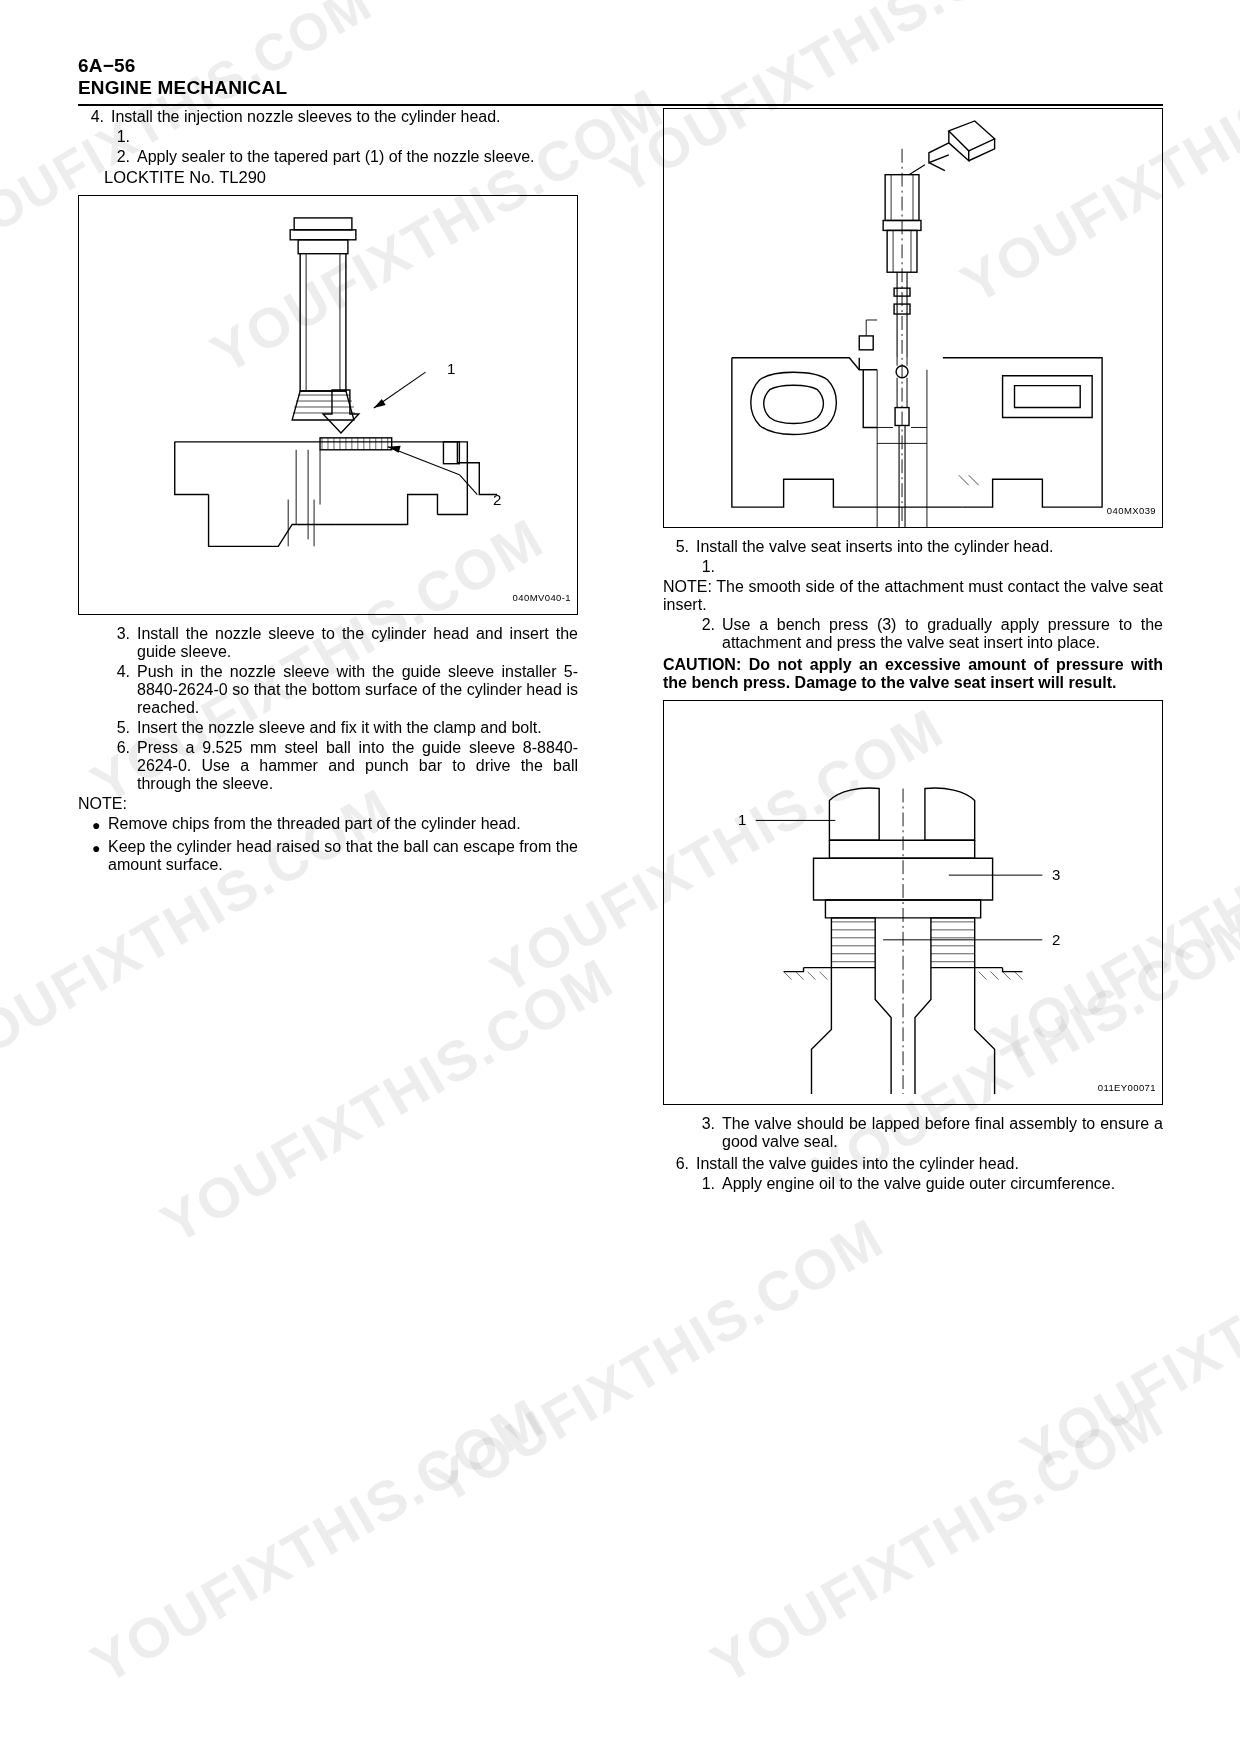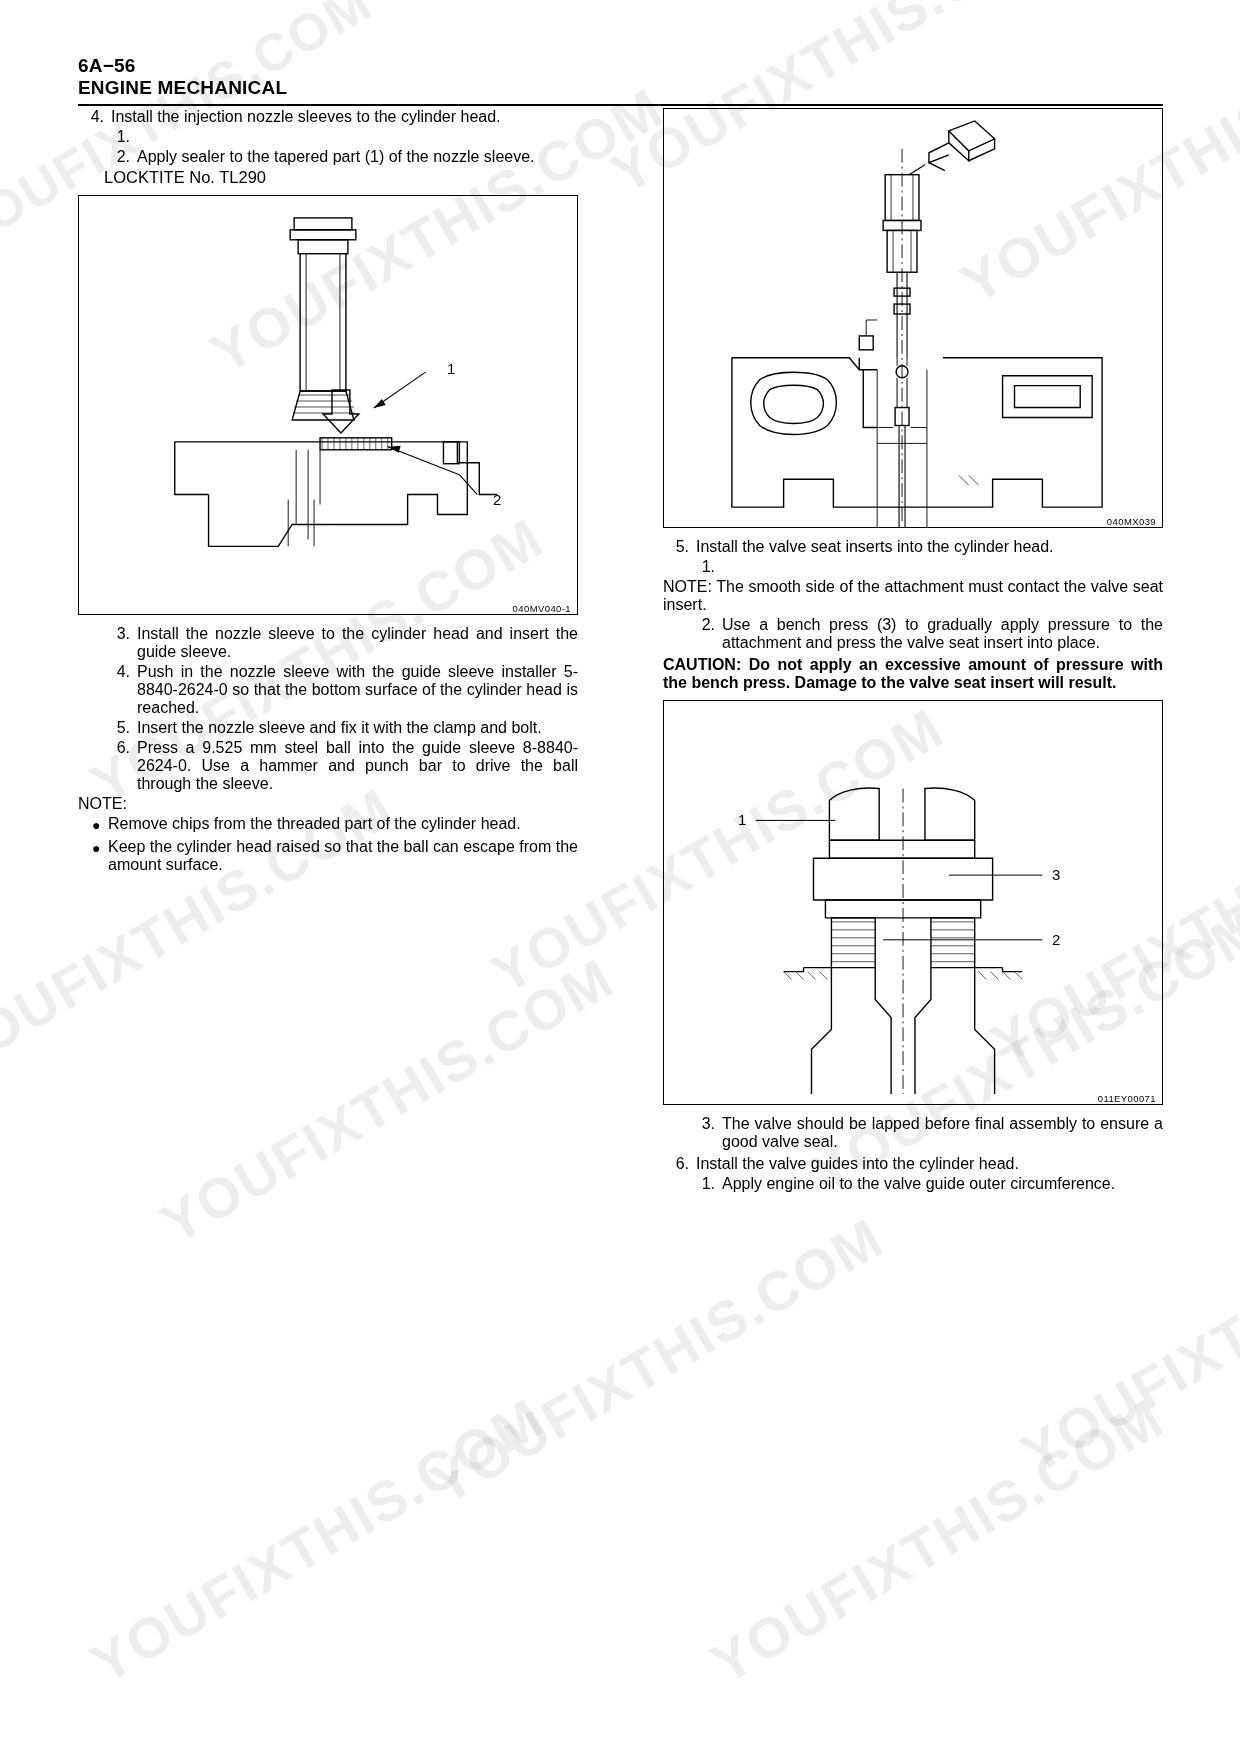--- a/index.html
+++ b/index.html
@@ -141,21 +141,21 @@
   .figure {
     position: relative;
     border: 1.4px solid #000;
     background: transparent;
     margin: 8px 0 10px 0;
     box-sizing: border-box;
   }
   .fig-code {
     position: absolute;
     right: 6px;
-    bottom: 0;
+    bottom: 11px;
     font-size: 9.5px;
     letter-spacing: 0.4px;
     font-family: "Liberation Sans", sans-serif;
     margin-top: 8px;
   }
   .fig-svg {
     display: block;
     width: 100%;
     height: 100%;
   }

